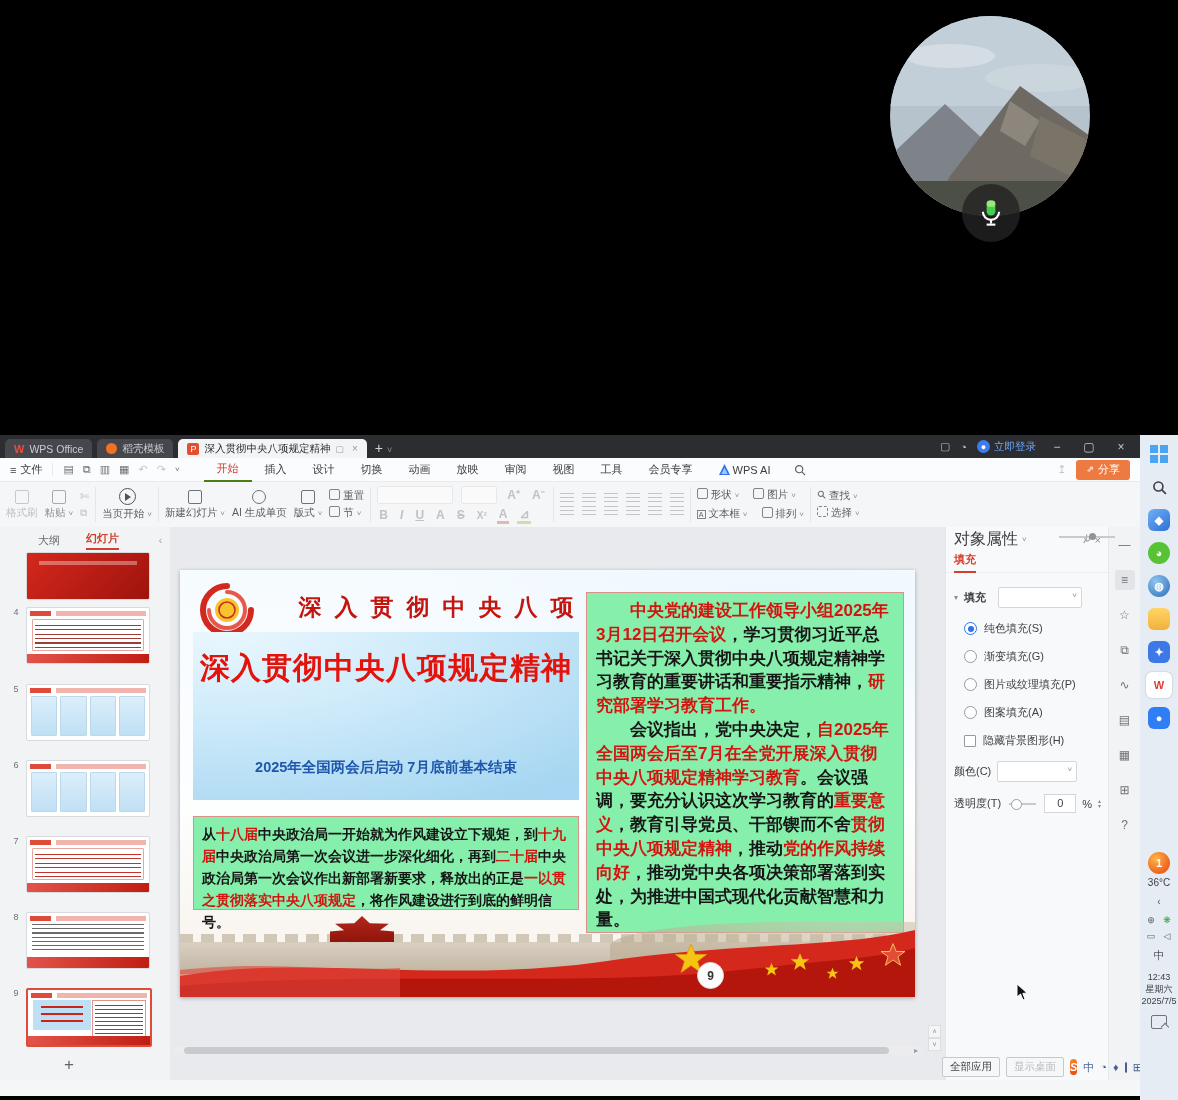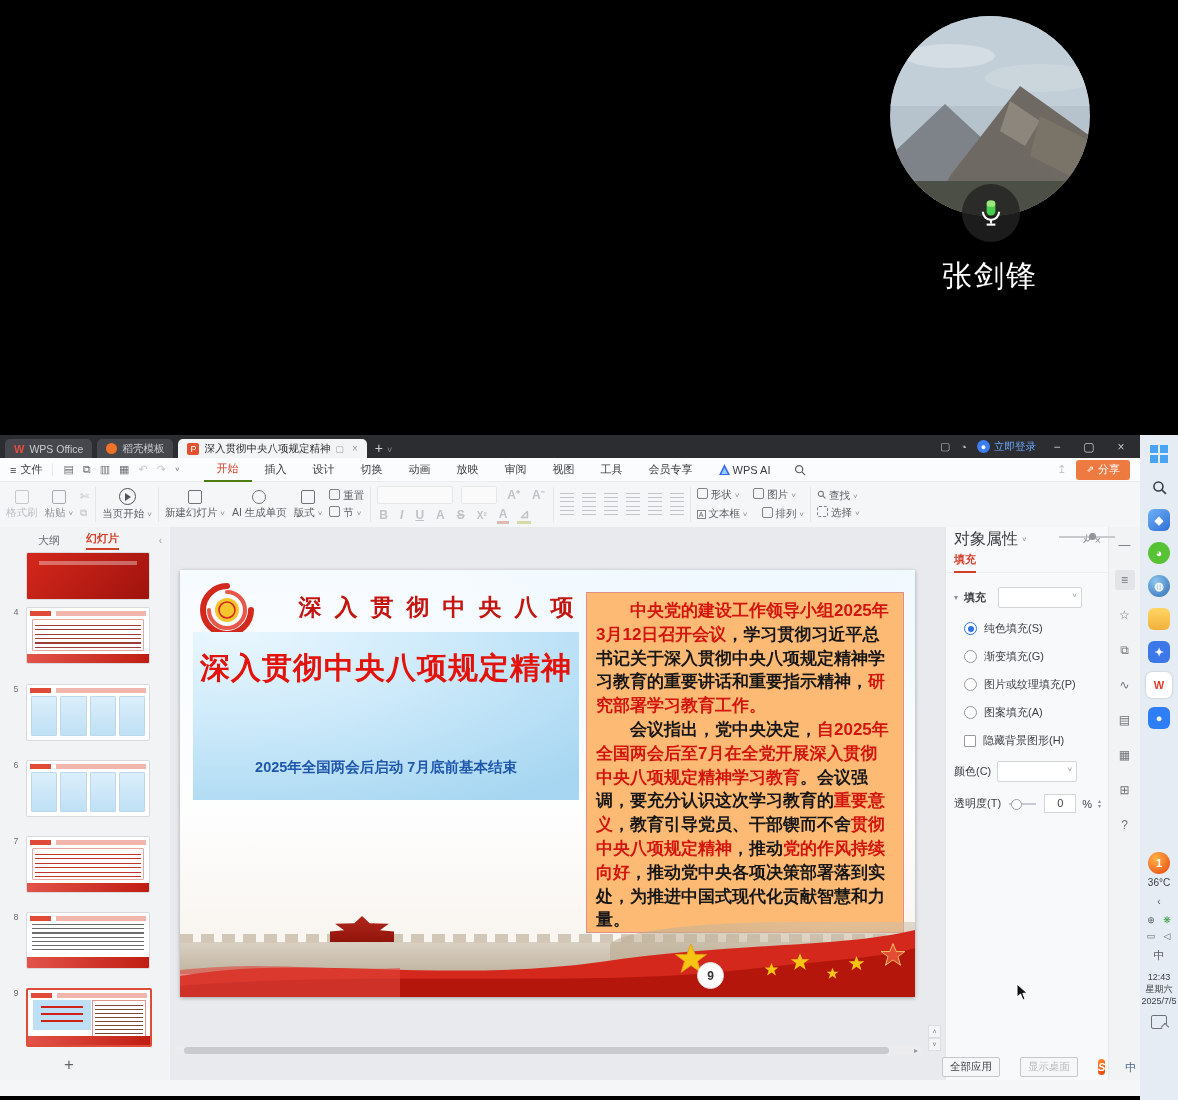--- a/index.html
+++ b/index.html
@@ -92,21 +92,21 @@
   #slide .bg{position:absolute;inset:0;background:
     radial-gradient(90% 70% at 80% 10%,#eef8ff 0%,rgba(238,248,255,0) 60%),
     linear-gradient(180deg,#f6fbff 0%,#fdfefe 55%,#f7f1ea 100%)}
   .sl-header-title{position:absolute;left:86px;right:8px;top:22px;text-align:center;color:#c3150e;
     font-size:23px;font-weight:900;letter-spacing:13px;white-space:nowrap}
   .blue-panel{position:absolute;left:13px;top:62px;width:386px;height:168px;
     background:radial-gradient(130% 120% at 8% 0%,#eaf7fe 0%,#cdeafa 45%,#a6d6f1 100%)}
   .bp-t1{position:absolute;left:0;right:0;top:16px;text-align:center;color:#e3120a;font-size:30px;font-weight:900;letter-spacing:1px}
   .bp-t2{position:absolute;left:0;right:0;top:60px;text-align:center;color:#e3120a;font-size:30px;font-weight:900;letter-spacing:6px}
   .bp-sub{position:absolute;left:0;right:0;top:126px;text-align:center;color:#1f57ab;font-size:14.5px;font-weight:bold}
-  .txtbox{position:absolute;background:#fdba74;border:1.5px solid #dd9087;color:#161616}
+  .txtbox{position:absolute;background:#86efac;border:1.5px solid #dd9087;color:#161616}
   #leftbox{left:13px;top:246px;width:386px;height:94px;font-size:14px;line-height:22px;font-weight:600;padding:6px 8px;box-sizing:border-box}
   #rightbox{left:406px;top:22px;width:318px;height:341px;font-size:17px;line-height:23.8px;font-weight:600;padding:6px 9px;box-sizing:border-box}
   #rightbox p{margin:0;text-indent:2em}
   .seg-red{color:#d3150f}
   
   .wall{position:absolute;left:0;top:372px;width:735px;height:32px;
     background:linear-gradient(180deg,#d4cabb,#b6a892);opacity:.85}
   .crenel{position:absolute;left:0;top:364px;width:735px;height:9px;
     background:repeating-linear-gradient(90deg,#c8bca8 0 13px,transparent 13px 21px);opacity:.8}
   .pagoda{position:absolute;left:150px;top:346px;width:64px;height:26px;background:
@@ -156,21 +156,21 @@
     display:flex;align-items:center;font-size:10px;color:#55585d;padding:0 8px;box-sizing:border-box;gap:14px}
   .st-ic{display:inline-block;width:9px;height:9px;border:1px solid #9b9ea3;border-radius:1px;margin-right:3px;vertical-align:-1px}
   .st-right{margin-left:auto;display:flex;align-items:center;gap:11px}
   .viewicons{display:flex;gap:7px;color:#7d8085;font-size:9px}
   .play-orange{width:13px;height:13px;background:#e8502e;border-radius:2px;color:#fff;font-size:8px;
     display:flex;align-items:center;justify-content:center}
   .zslider{width:56px;height:2px;background:#c9cacd;position:relative}
   .zslider .zh{position:absolute;left:30px;top:-3px;width:7px;height:7px;border-radius:50%;background:#8f939a}
   .zslider .zt{position:absolute;left:27px;top:-2px;width:1px;height:6px;background:#b0b2b6}
   
-  #floatbar{left:942px;top:1056px;width:196px;height:22px;display:flex;align-items:center;gap:20px;font-size:10.5px}
+  #floatbar{left:942px;top:1056px;width:196px;height:22px;display:flex;align-items:center;gap:6px;font-size:10.5px}
   .fb-btn{border:1px solid #c6c8cc;background:#f6f7f8;border-radius:2px;padding:2px 7px;color:#3c3e42;white-space:nowrap}
   .fb-btn.gray{color:#b9bbbe}
   .sg-s{width:16px;height:16px;background:linear-gradient(140deg,#ff8a2a,#e8420e);border-radius:4px;color:#fff;
     font-weight:bold;font-size:11px;display:flex;align-items:center;justify-content:center;font-style:italic}
   .sg-ic{color:#47608f;font-size:11px}
   .sg-shape{width:11px;height:9px;border:1px solid #47608f;border-radius:2px}
   
   #taskbar{left:1140px;top:435px;width:38px;height:665px;background:#e5ecf3;display:flex;flex-direction:column;align-items:center;padding-top:6px;box-sizing:border-box}
   .tk{width:26px;height:26px;margin-bottom:7px;border-radius:6px;display:flex;align-items:center;justify-content:center;position:relative}
   .tk .appsq{width:22px;height:22px;border-radius:6px;display:flex;align-items:center;justify-content:center;color:#fff;font-size:11px;font-weight:bold}
@@ -204,21 +204,20 @@
   </div>
   <div id="mic-badge" class="abs">
     <svg width="30" height="30" viewBox="0 0 24 24">
       <rect x="8.5" y="2" width="7" height="12" rx="3.5" fill="#46cf4e"></rect>
       <rect x="8.5" y="2" width="7" height="5" rx="2.5" fill="#9ce87c"></rect>
       <path d="M5.5 11a6.5 6.5 0 0 0 13 0" stroke="#fff" stroke-width="1.7" fill="none"></path>
       <line x1="12" y1="17.5" x2="12" y2="20.5" stroke="#fff" stroke-width="1.7"></line>
       <line x1="8.5" y1="21.3" x2="15.5" y2="21.3" stroke="#fff" stroke-width="1.7"></line>
     </svg>
   </div>
-  <div id="participant" class="abs">张剑锋</div>
 </div>
 
 <div id="win" class="abs">
 
   <div id="tabbar">
     <div class="wtab">
       <span style="color:#e84c3d;font-weight:bold;font-size:11px">W</span>
       <span>WPS Office</span>
     </div>
     <div class="wtab">
@@ -469,20 +468,21 @@
         <circle cx="31" cy="28" r="12" fill="#f5c52e"></circle>
         <circle cx="31" cy="28" r="8" fill="none" stroke="#d2281e" stroke-width="1.6"></circle>
       </svg>
       <div class="sl-header-title">深入贯彻中央八项规定精神学习教育</div>
 
       <div class="blue-panel">
         <div class="bp-t1">深入贯彻中央八项规定精神</div>
         <div class="bp-sub">2025年全国两会后启动  7月底前基本结束</div>
       </div>
 
+      <div id="leftbox" class="txtbox"><span>从</span><span class="seg-red">十八届</span><span>中央政治局一开始就为作风建设立下规矩，到</span><span class="seg-red">十九届</span><span>中央政治局第一次会议进一步深化细化，再到</span><span class="seg-red">二十届</span><span>中央政治局第一次会议作出新部署新要求，释放出的正是</span><span class="seg-red">一以贯之贯彻落实中央八项规定</span><span>，将作风建设进行到底的鲜明信号。</span></div>
 
       <div id="rightbox" class="txtbox">
         <p><span class="seg-red">中央党的建设工作领导小组2025年3月12日召开会议</span><span>，学习贯彻习近平总书记关于深入贯彻中央八项规定精神学习教育的重要讲话和重要指示精神，</span><span class="seg-red">研究部署学习教育工作。</span></p>
         <p><span>会议指出，党中央决定，</span><span class="seg-red">自2025年全国两会后至7月在全党开展深入贯彻中央八项规定精神学习教育</span><span>。会议强调，要充分认识这次学习教育的</span><span class="seg-red">重要意义</span><span>，教育引导党员、干部锲而不舍</span><span class="seg-red">贯彻中央八项规定精神</span><span>，推动</span><span class="seg-red">党的作风持续向好</span><span>，推动党中央各项决策部署落到实处，为推进中国式现代化贡献智慧和力量。</span></p>
       </div>
 
       <div class="crenel"></div>
       <div class="wall"></div>
       <div class="gwall-hill"></div>
       <div class="pagoda"></div>

